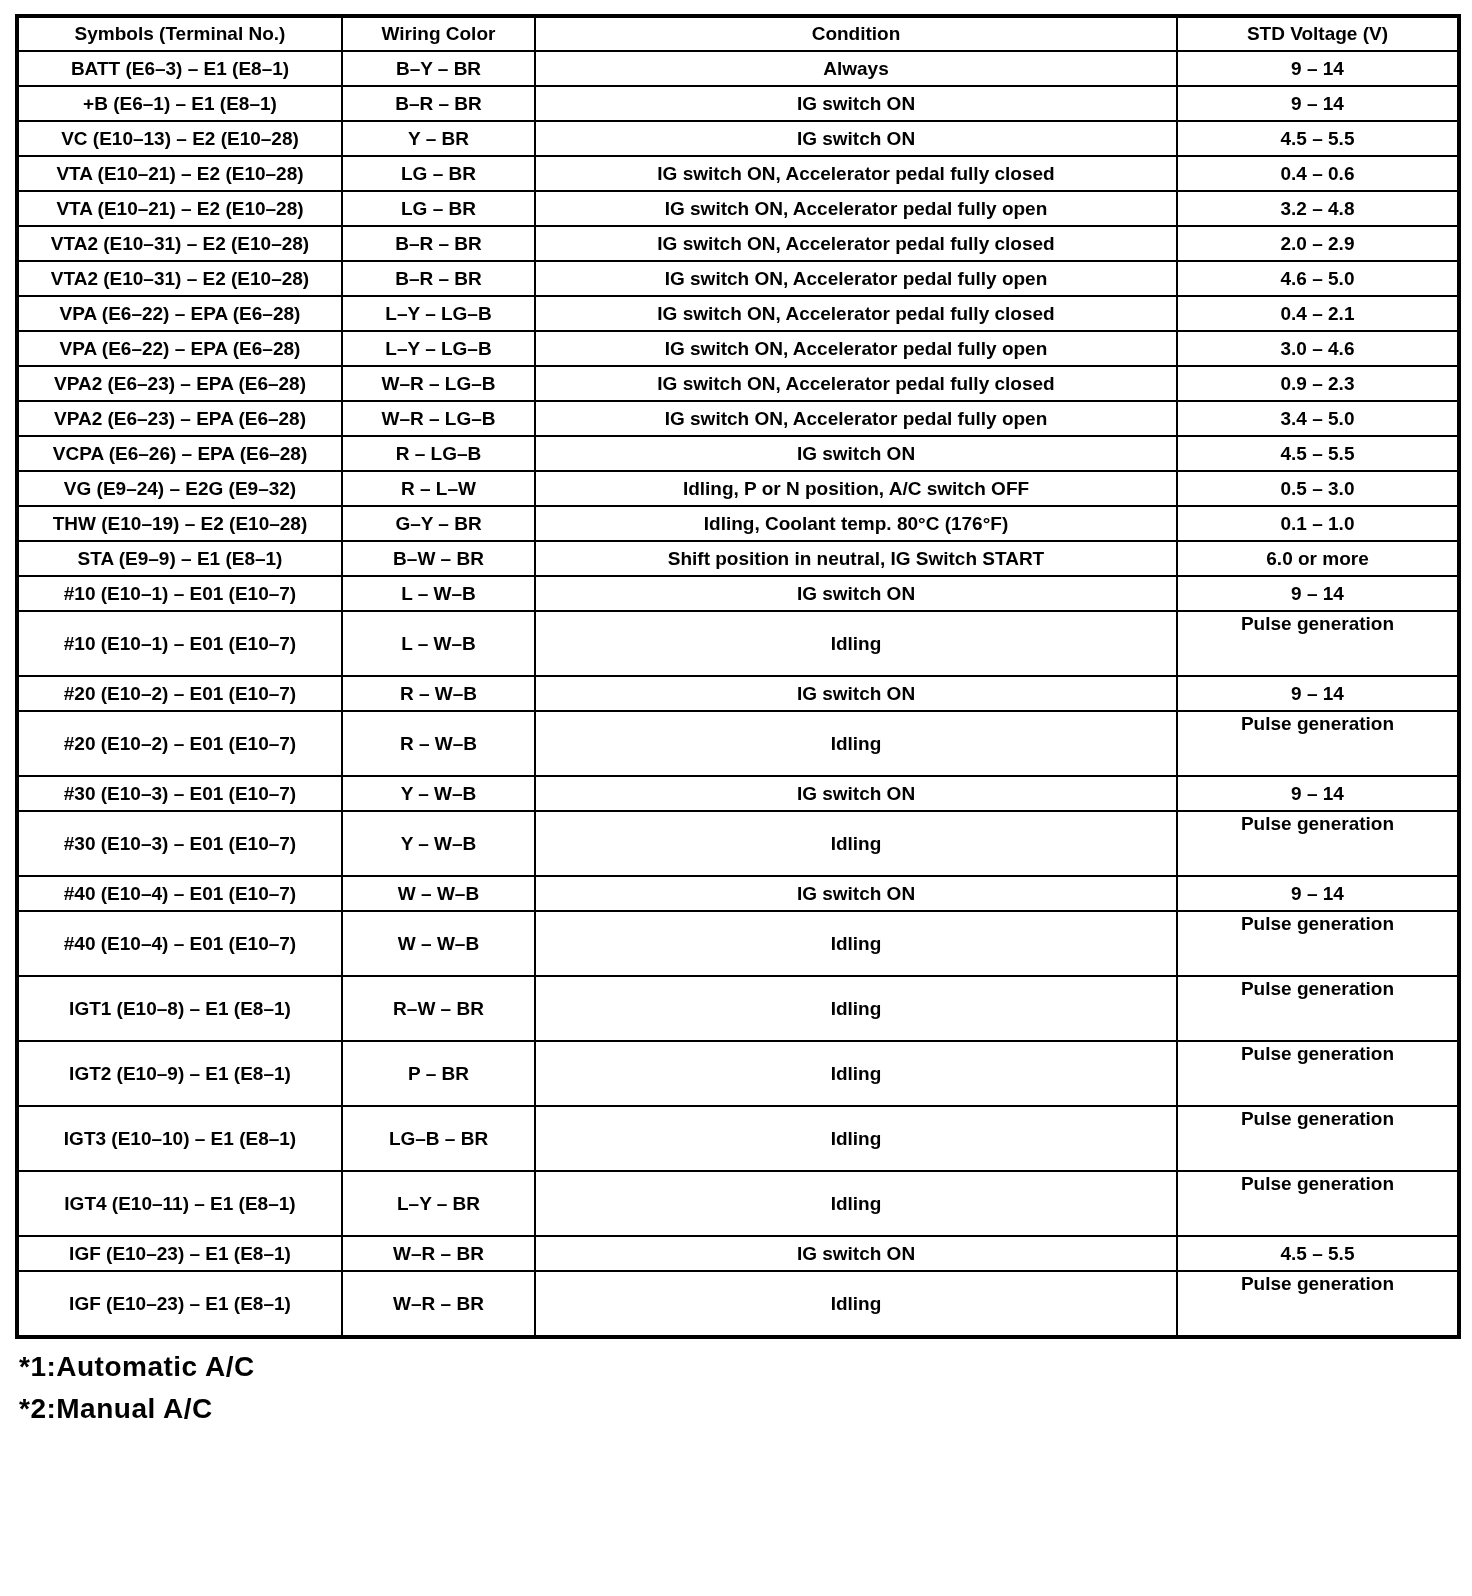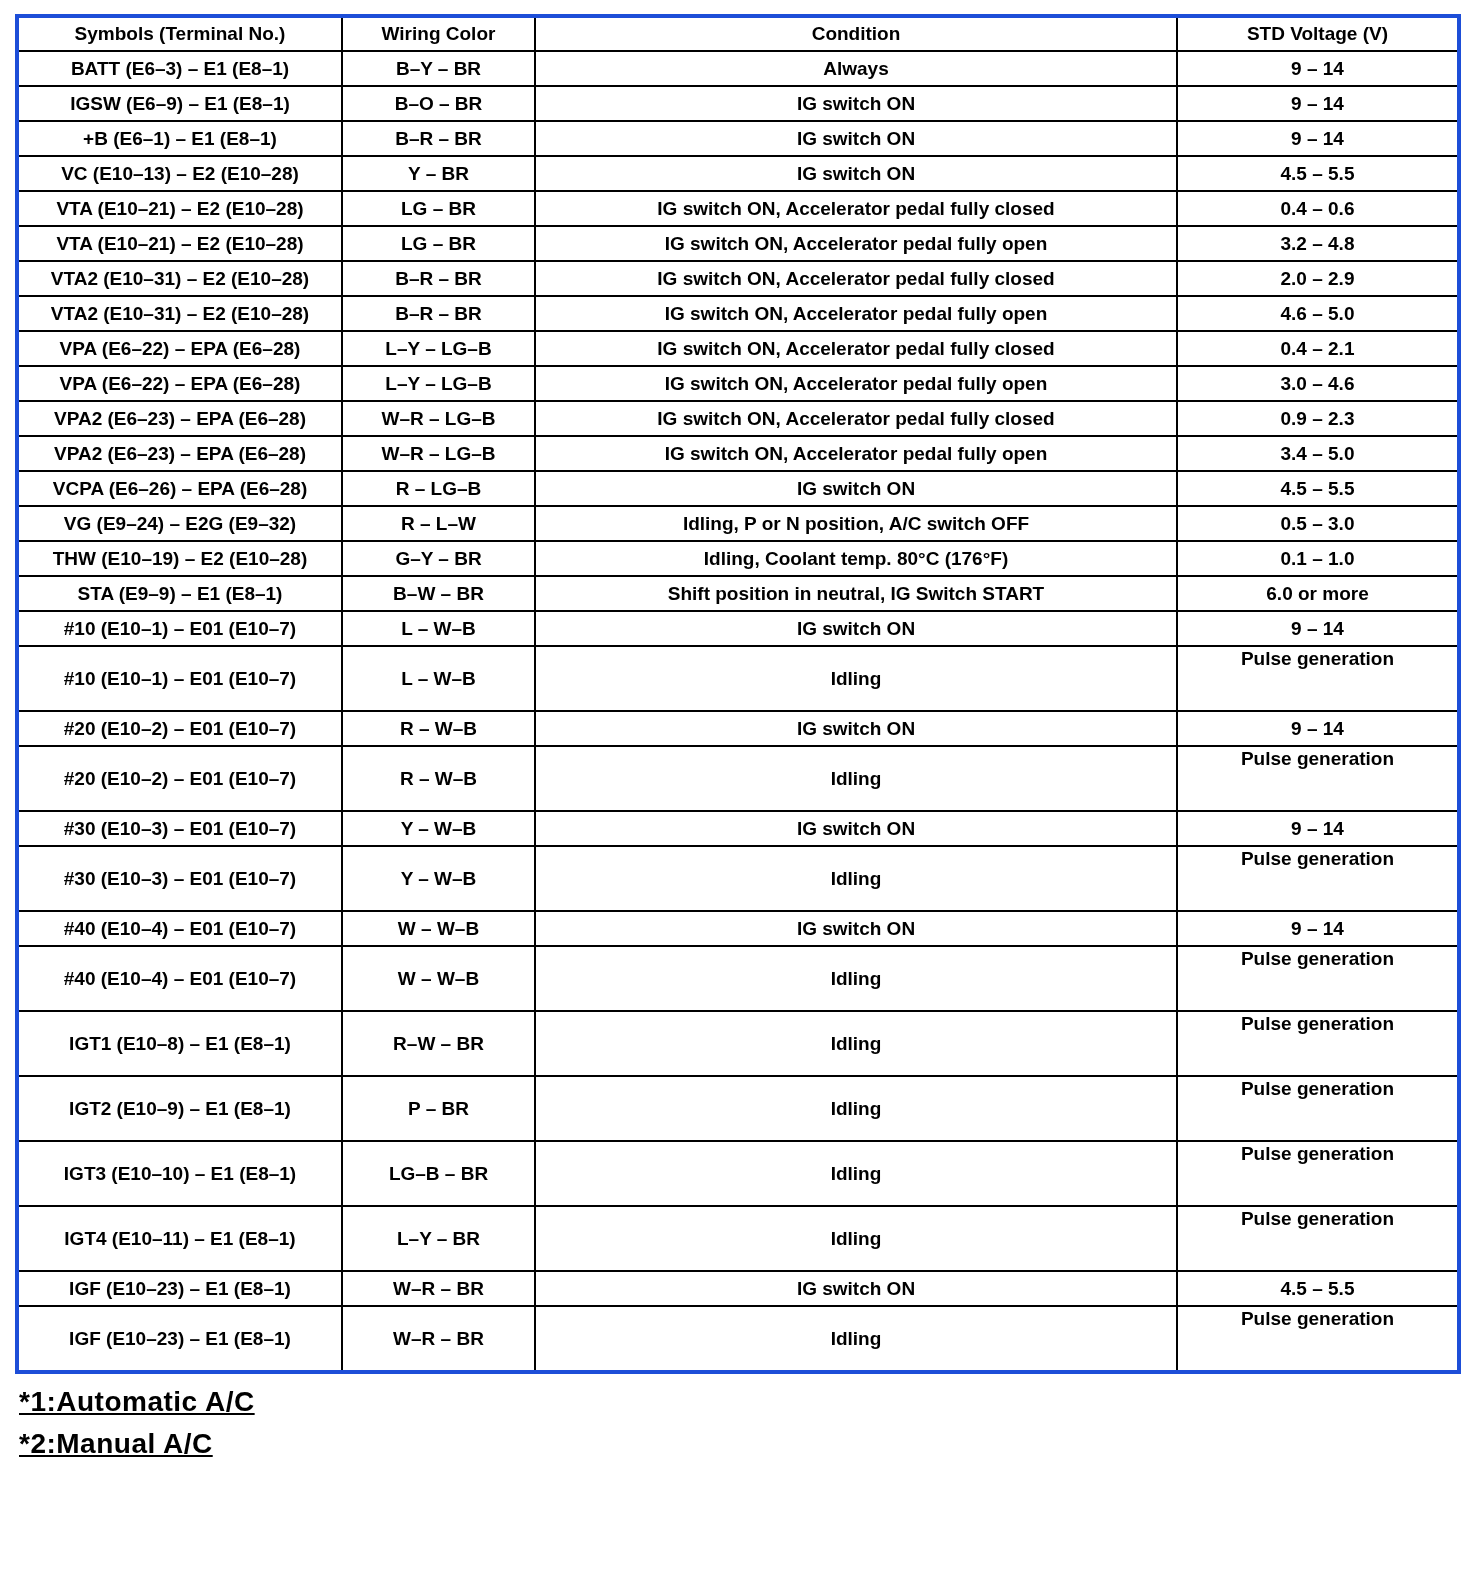--- a/index.html
+++ b/index.html
@@ -15,21 +15,21 @@
   }
   .page {
     padding: 14px 15px 10px 15px;
     box-sizing: border-box;
     width: 1472px;
   }
   table.vtable {
     border-collapse: collapse;
     width: 1442px;
     table-layout: fixed;
-    border: 4px solid #1d4ed8;
+    border: 4px solid #000000;
   }
   table.vtable th,
   table.vtable td {
     border: 2px solid #000;
     font-size: 19px;
     font-weight: bold;
     padding: 0;
     overflow: hidden;
     line-height: 1.15;
   }
@@ -55,21 +55,20 @@
     padding-top: 1px;
   }
   .footnotes {
     padding: 10px 0 0 4px;
     font-size: 28px;
     font-weight: bold;
     letter-spacing: 0.5px;
   }
   .footnote {
     margin: 2px 0 10px 0;
-    text-decoration: underline;
   }
 </style>
 </head>
 <body>
 
 <div class="page">
   <table class="vtable">
     <colgroup>
       <col style="width:325px">
       <col style="width:193px">
@@ -85,26 +84,20 @@
       </tr>
     </thead>
     <tbody id="table-body">
         <tr>
           <td class="cell-symbols">BATT (E6–3) – E1 (E8–1)</td>
           <td class="cell-wiring">B–Y – BR</td>
           <td class="cell-condition">Always</td>
           <td class="cell-voltage">9 – 14</td>
         </tr>
         <tr>
-          <td class="cell-symbols">IGSW (E6–9) – E1 (E8–1)</td>
-          <td class="cell-wiring">B–O – BR</td>
-          <td class="cell-condition">IG switch ON</td>
-          <td class="cell-voltage">9 – 14</td>
-        </tr>
-        <tr>
           <td class="cell-symbols">+B (E6–1) – E1 (E8–1)</td>
           <td class="cell-wiring">B–R – BR</td>
           <td class="cell-condition">IG switch ON</td>
           <td class="cell-voltage">9 – 14</td>
         </tr>
         <tr>
           <td class="cell-symbols">VC (E10–13) – E2 (E10–28)</td>
           <td class="cell-wiring">Y – BR</td>
           <td class="cell-condition">IG switch ON</td>
           <td class="cell-voltage">4.5 – 5.5</td>

